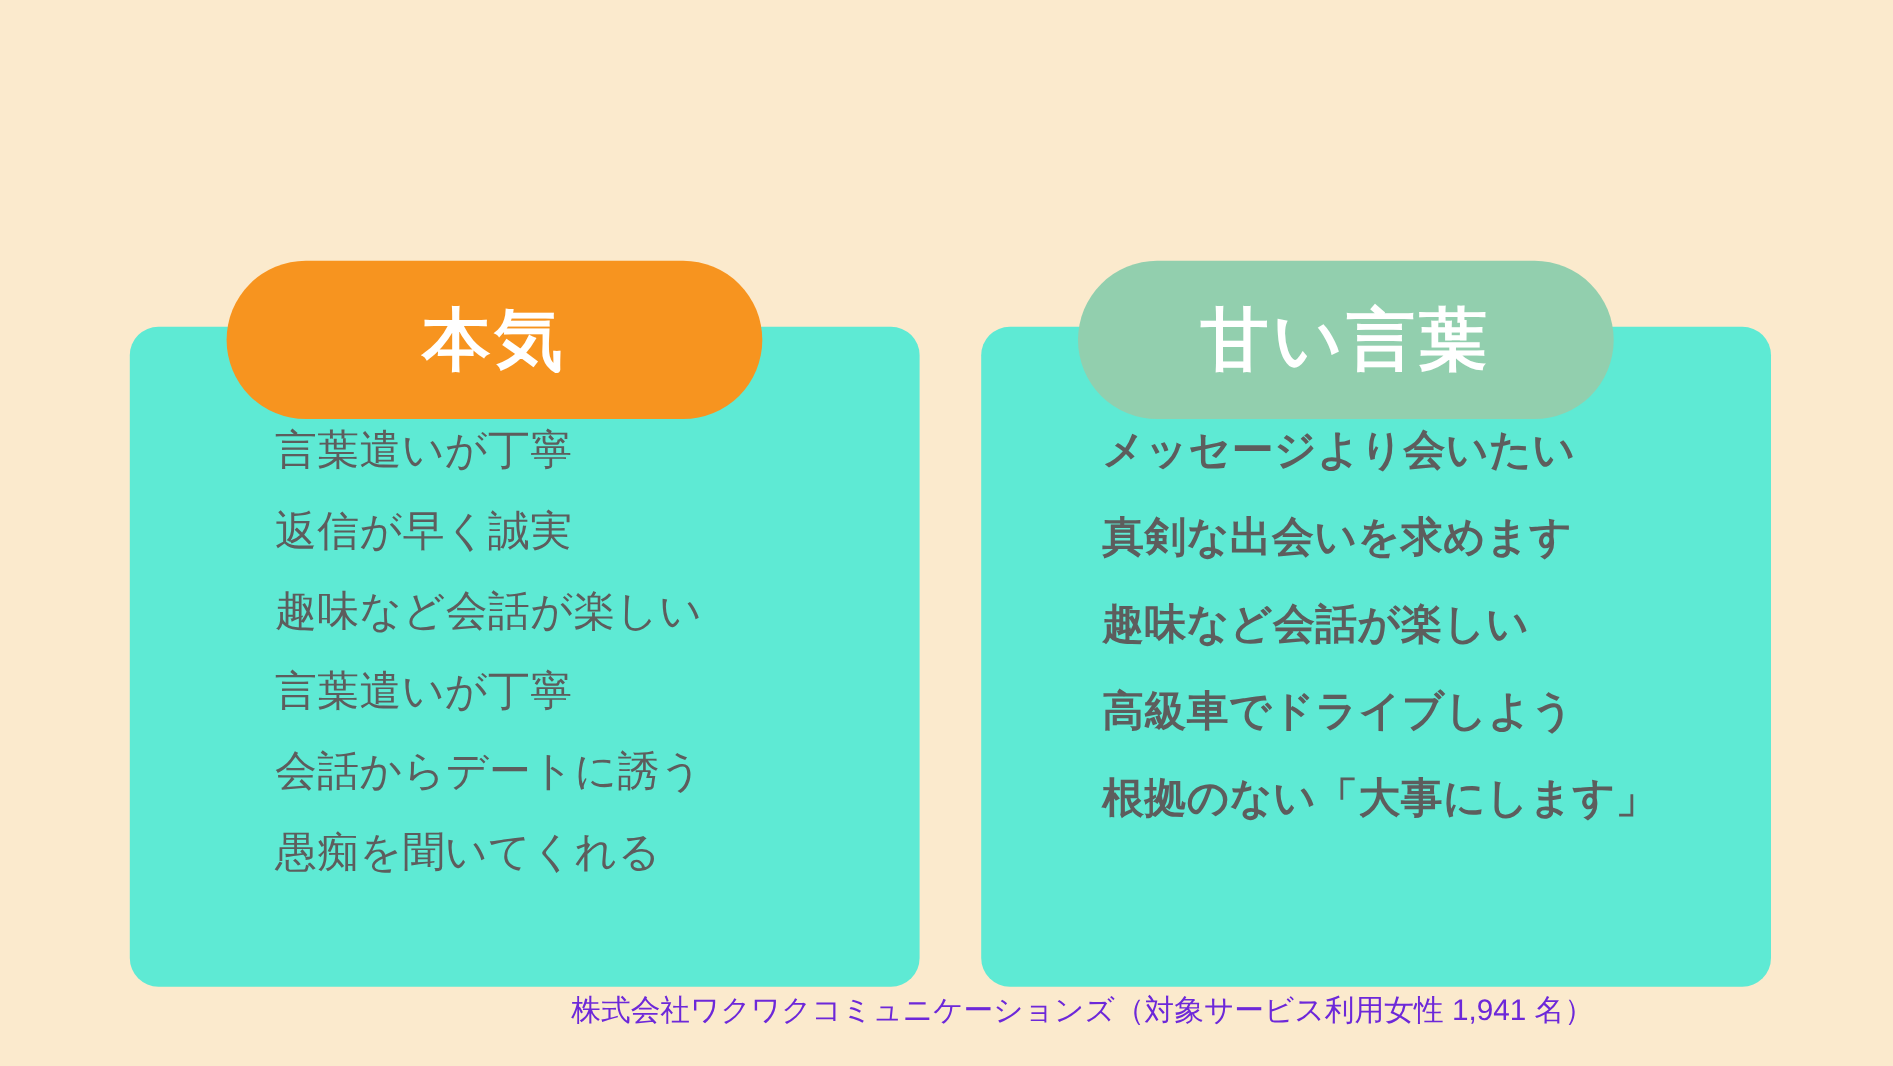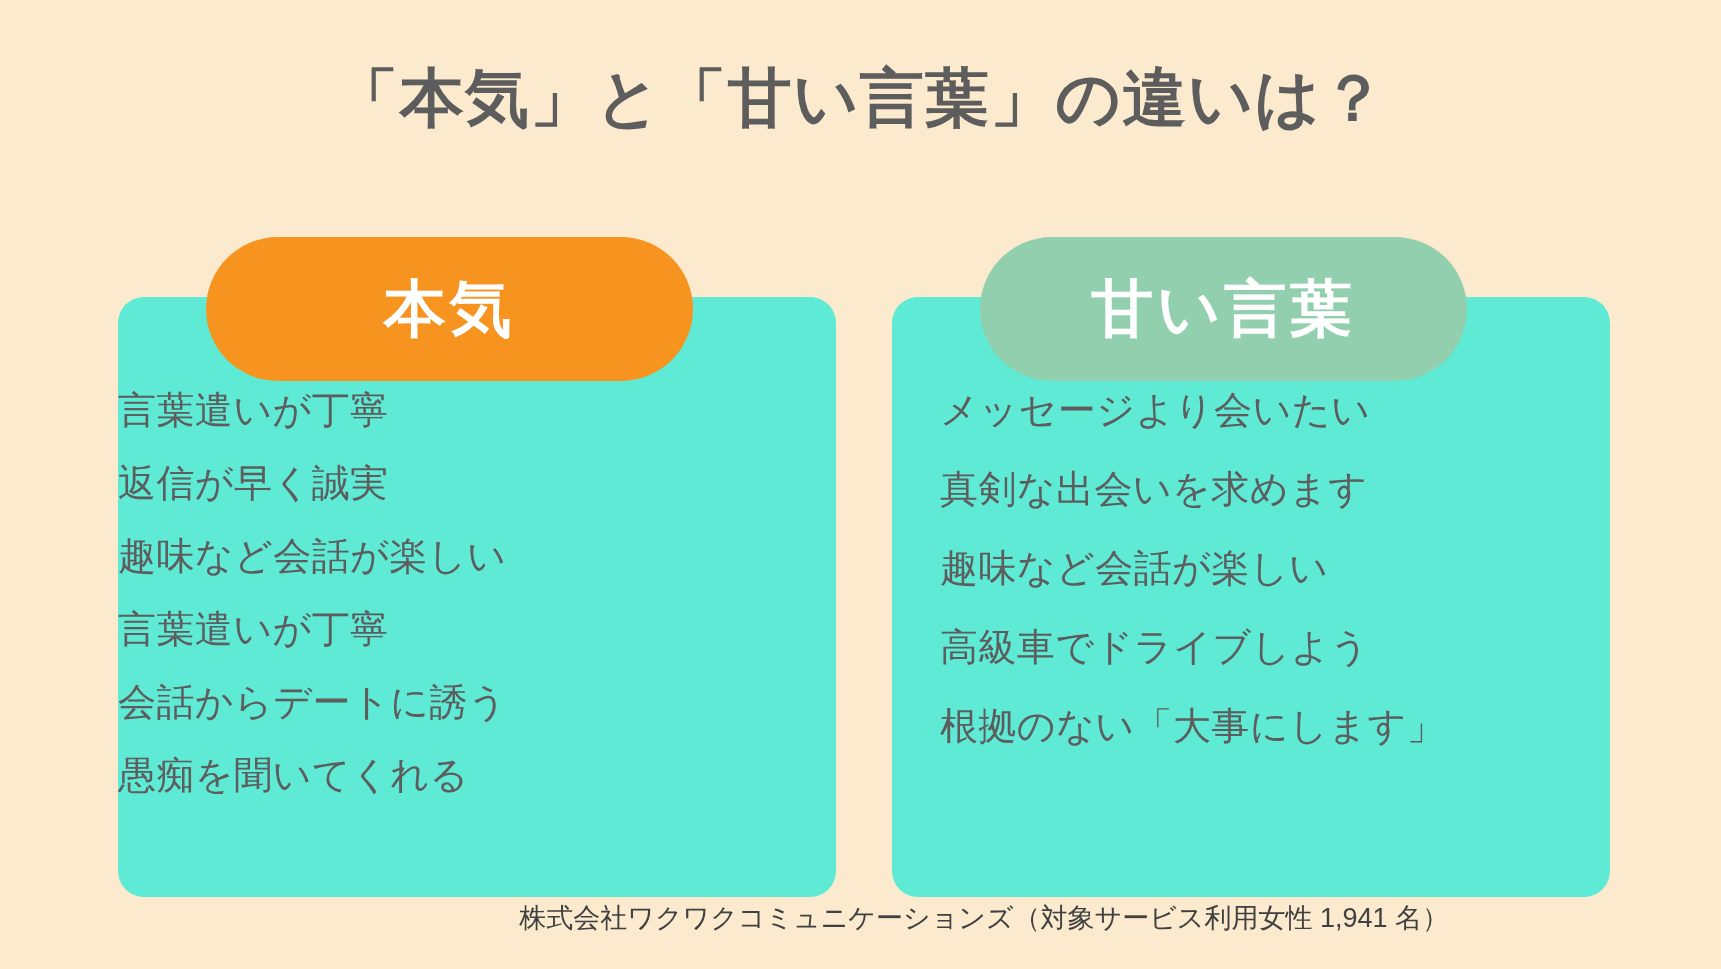--- a/index.html
+++ b/index.html
@@ -86,22 +86,22 @@
   .list {
     position: absolute;
     left: 0;
     top: 94px;
     width: 100%;
     margin: 0;
     padding: 0;
     list-style: none;
     box-sizing: border-box;
   }
-  .list-left { }
-  .list-right { padding-left: 48px; }
+  .list-left { padding-left: 132px; }
+  .list-right { padding-left: 110px; font-weight: bold; }
 
   .list-item {
     font-size: 38px;
     color: #5d5d5d;
     line-height: 1.0;
     white-space: nowrap;
     letter-spacing: 0.01em;
   }
   .list-left .list-item { margin-bottom: 35px; }
   .list-right .list-item { margin-bottom: 41px; }
@@ -110,30 +110,29 @@
   
   .footer {
     position: absolute;
     left: 0;
     top: 900px;
     width: 1541px;
     padding-right: 92px;
     box-sizing: border-box;
     text-align: right;
     font-size: 27px;
-    color: #404040;
+    color: #6d28d9;
     white-space: nowrap;
   }
 </style>
 </head>
 <body>
 
 <div class="infographic">
 
-  <div class="title">「本気」と「甘い言葉」の違いは？</div>
 
   <div class="cards">
 
     <div class="card">
       <div class="badge badge-left">本気</div>
       <ul class="list list-left">
         <li class="list-item">言葉遣いが丁寧</li>
         <li class="list-item">返信が早く誠実</li>
         <li class="list-item">趣味など会話が楽しい</li>
         <li class="list-item">言葉遣いが丁寧</li>

